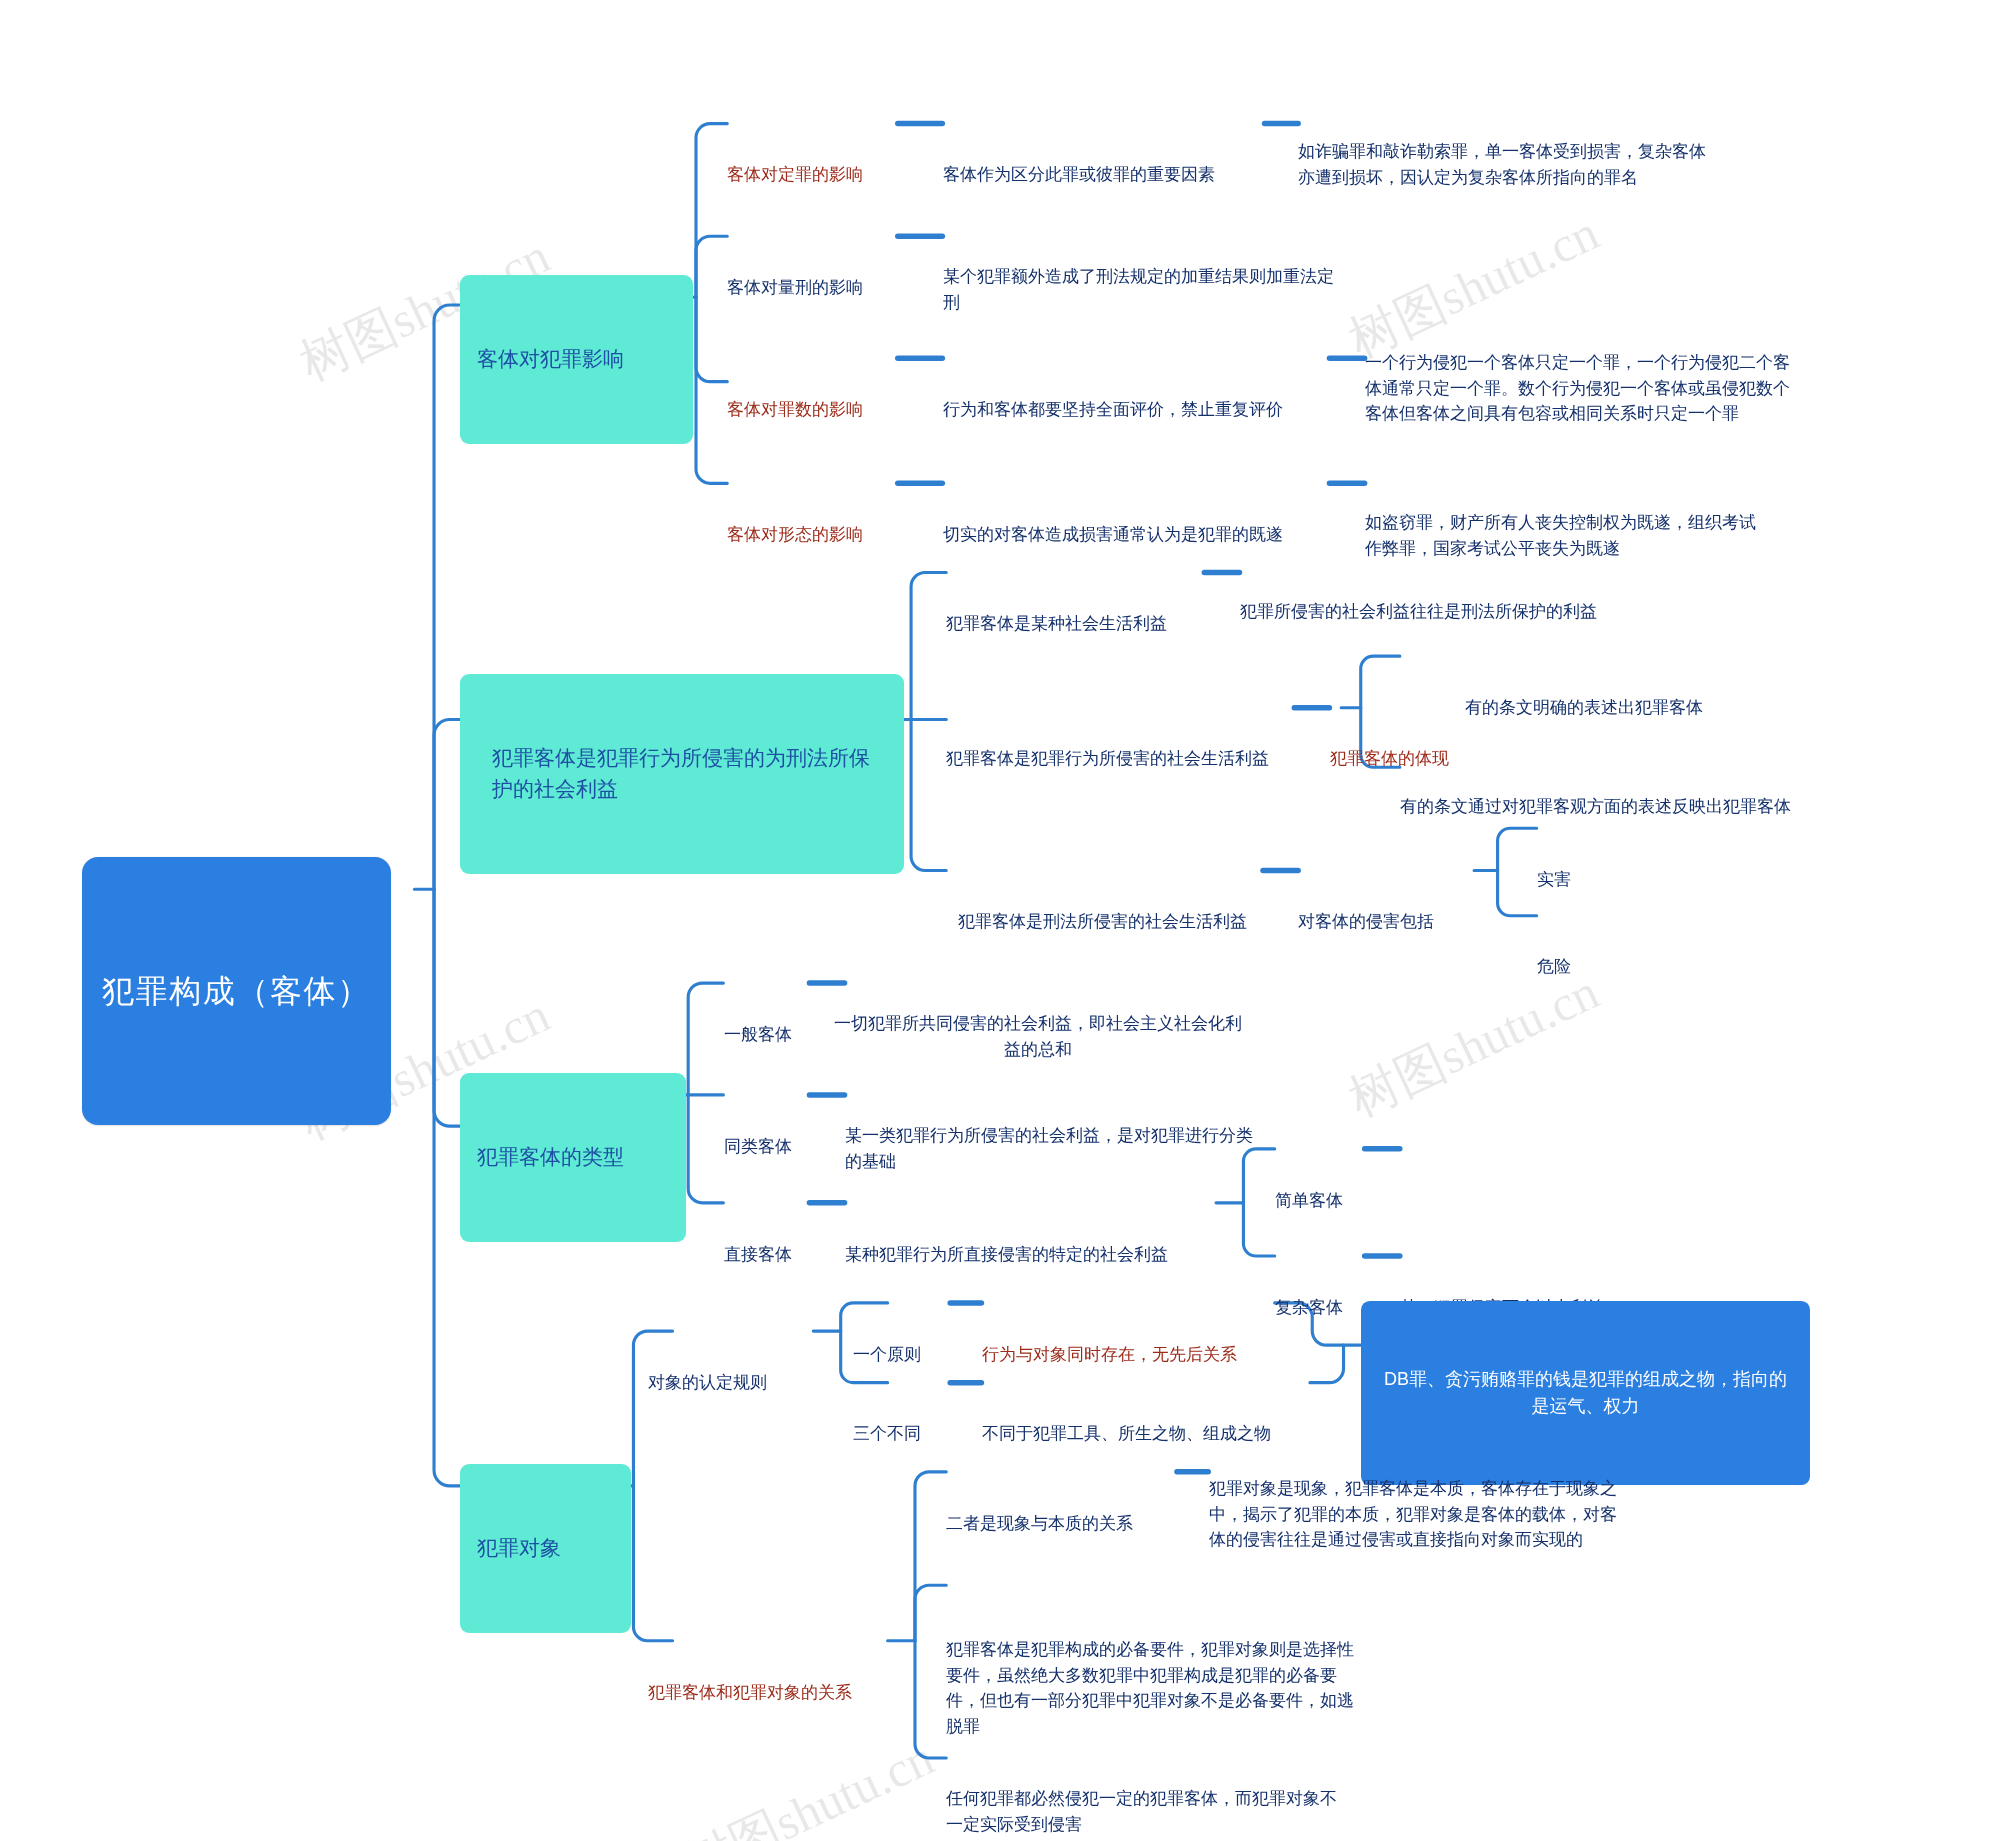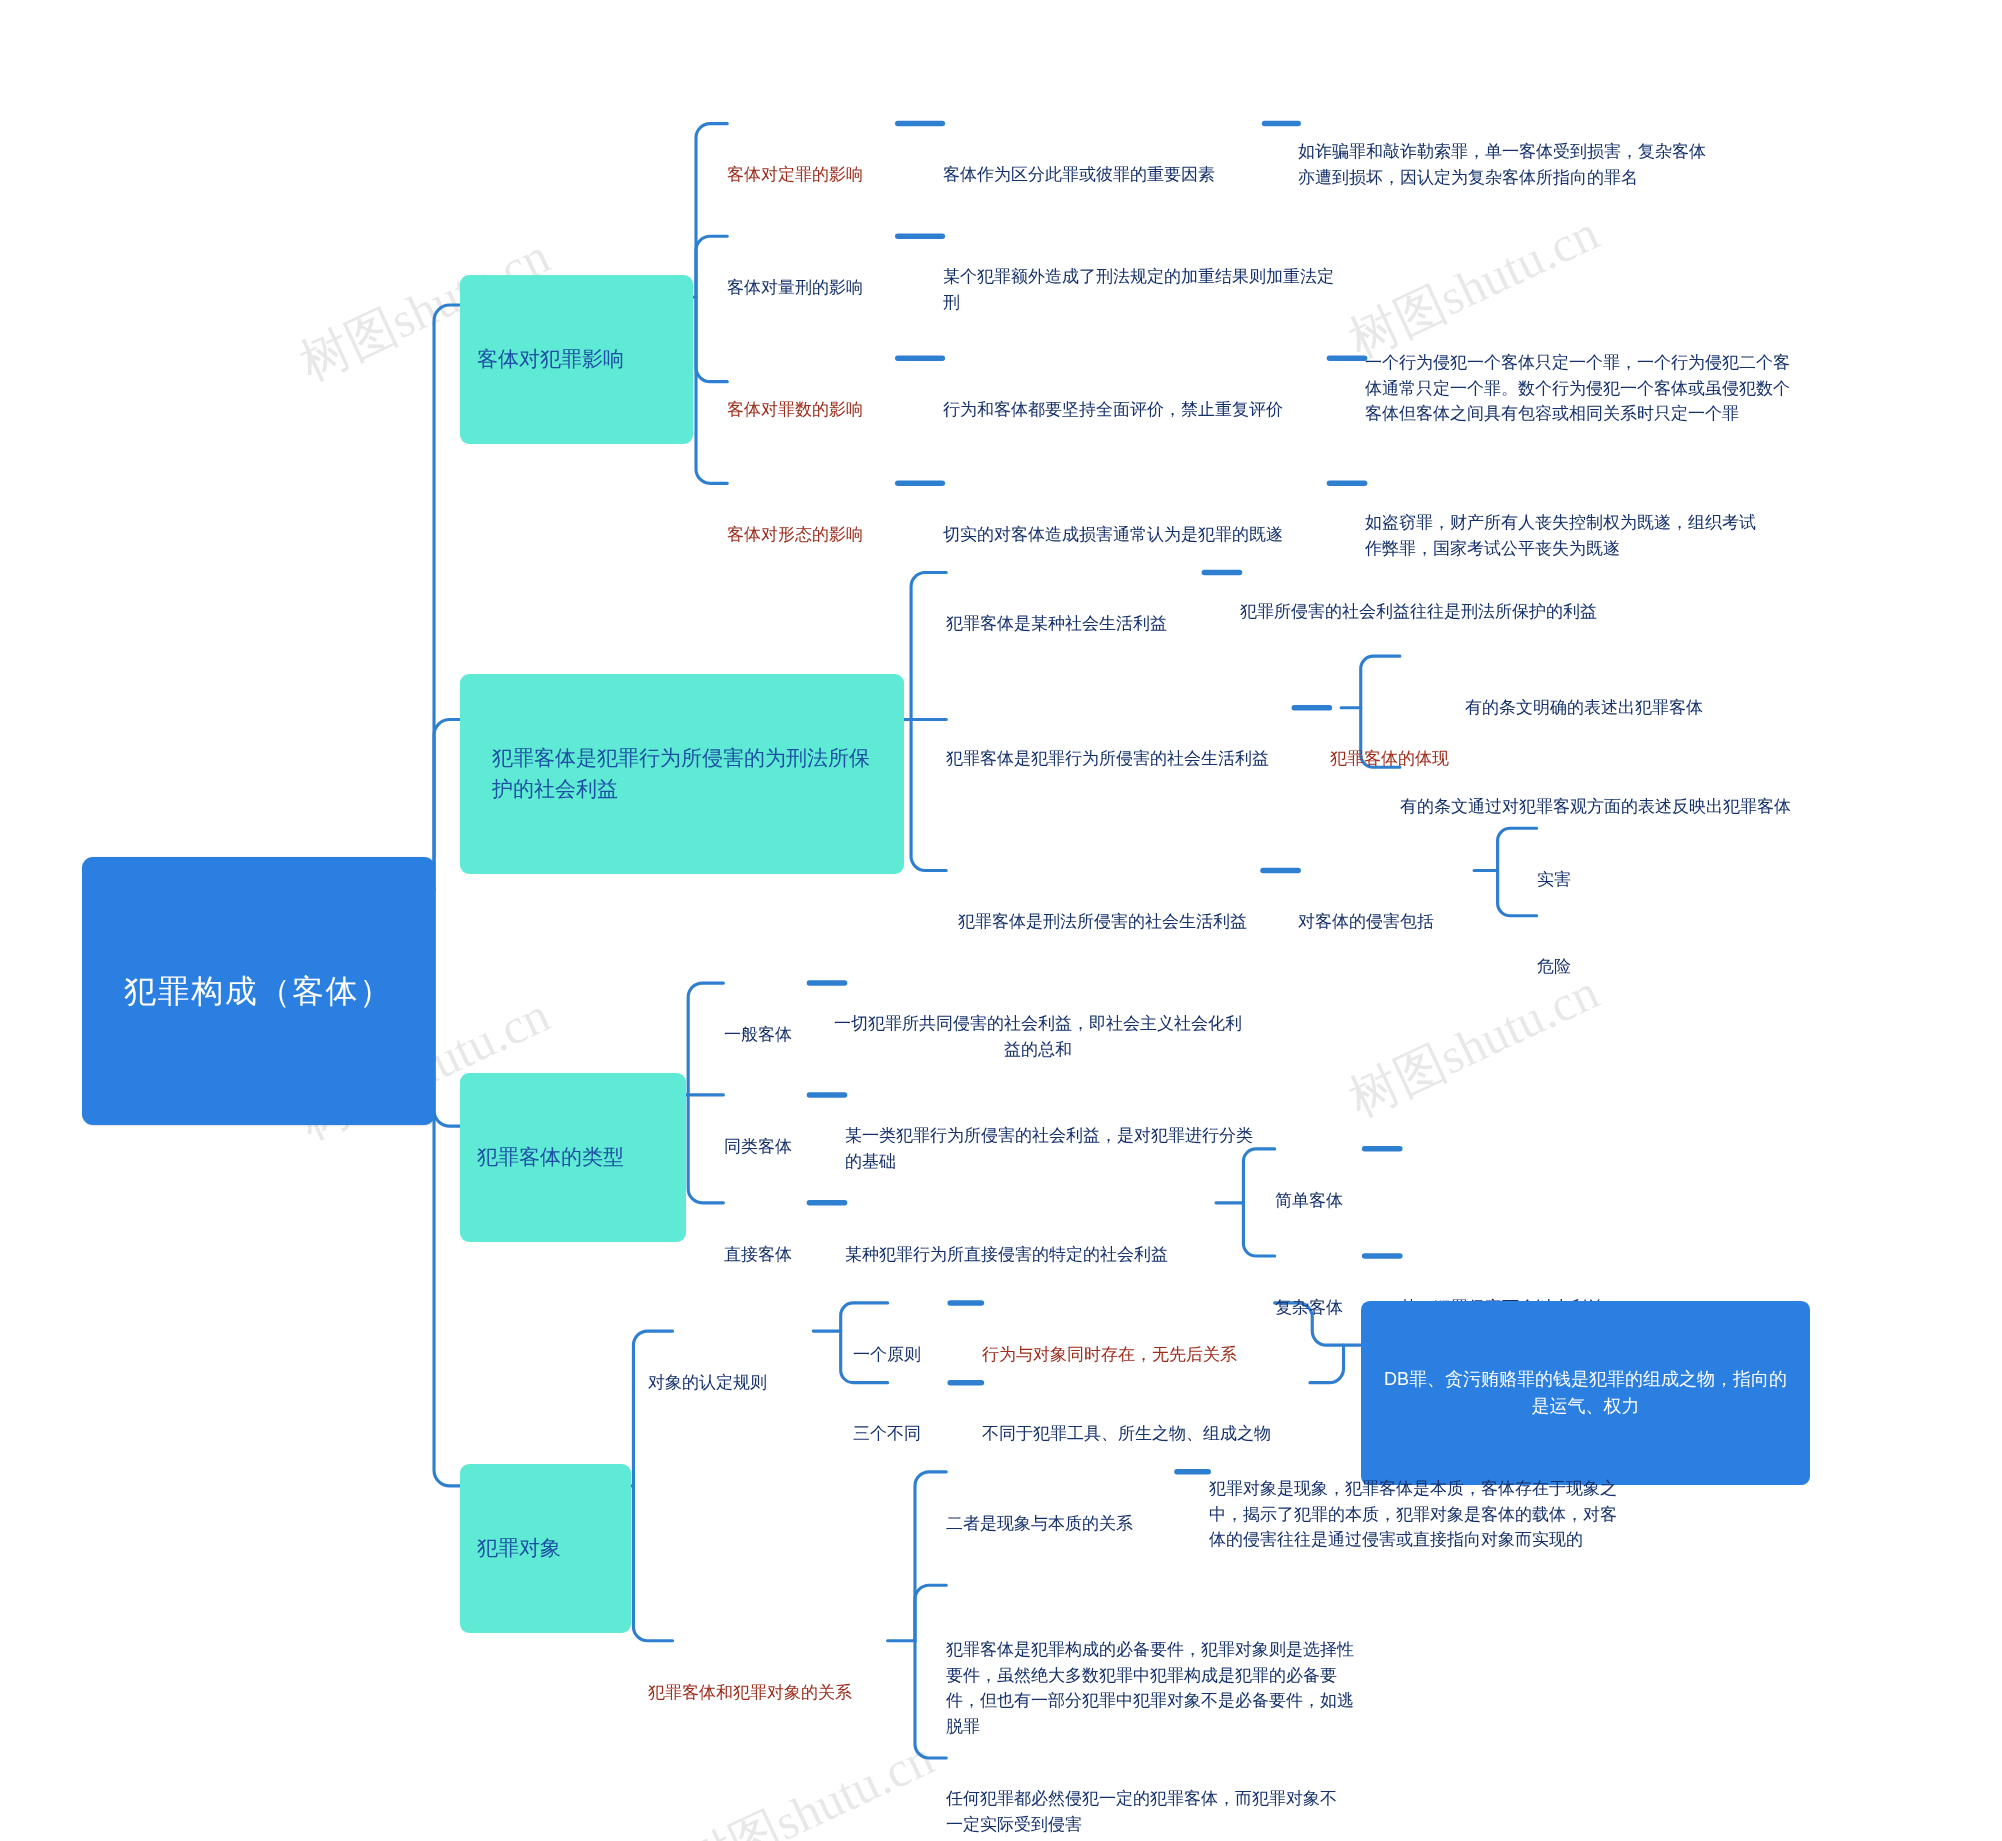--- a/index.html
+++ b/index.html
@@ -18,22 +18,22 @@
     transform:rotate(-25deg);transform-origin:left top;
     white-space:nowrap;user-select:none;font-weight:400;
   }
 
   
   .node{position:absolute;white-space:pre-wrap;line-height:1.5;}
   .node .txt{display:block;}
 
   
   .root{
-    background:#2a7fe0;color:#fff;border-radius:11px;
-    padding:14px 42px;font-size:32px;letter-spacing:1.6px;font-weight:400;
+    background:#2a7fe0;color:#fff;border-radius:16px;
+    padding:14px 20px;font-size:32px;letter-spacing:1.6px;font-weight:400;
     box-shadow:0 0.8px 1.6px rgba(0,0,0,.12);
   }
   
   .lvl1{
     background:#5eead4;color:#1d4fa3;border-radius:9px;
     padding:8.6px 17px;font-size:21px;line-height:1.45;font-family:Liberation Serif, serif;
   }
   
   .leaf{color:#14306b;font-size:17px;}
   .red{color:#9c2a19;}

